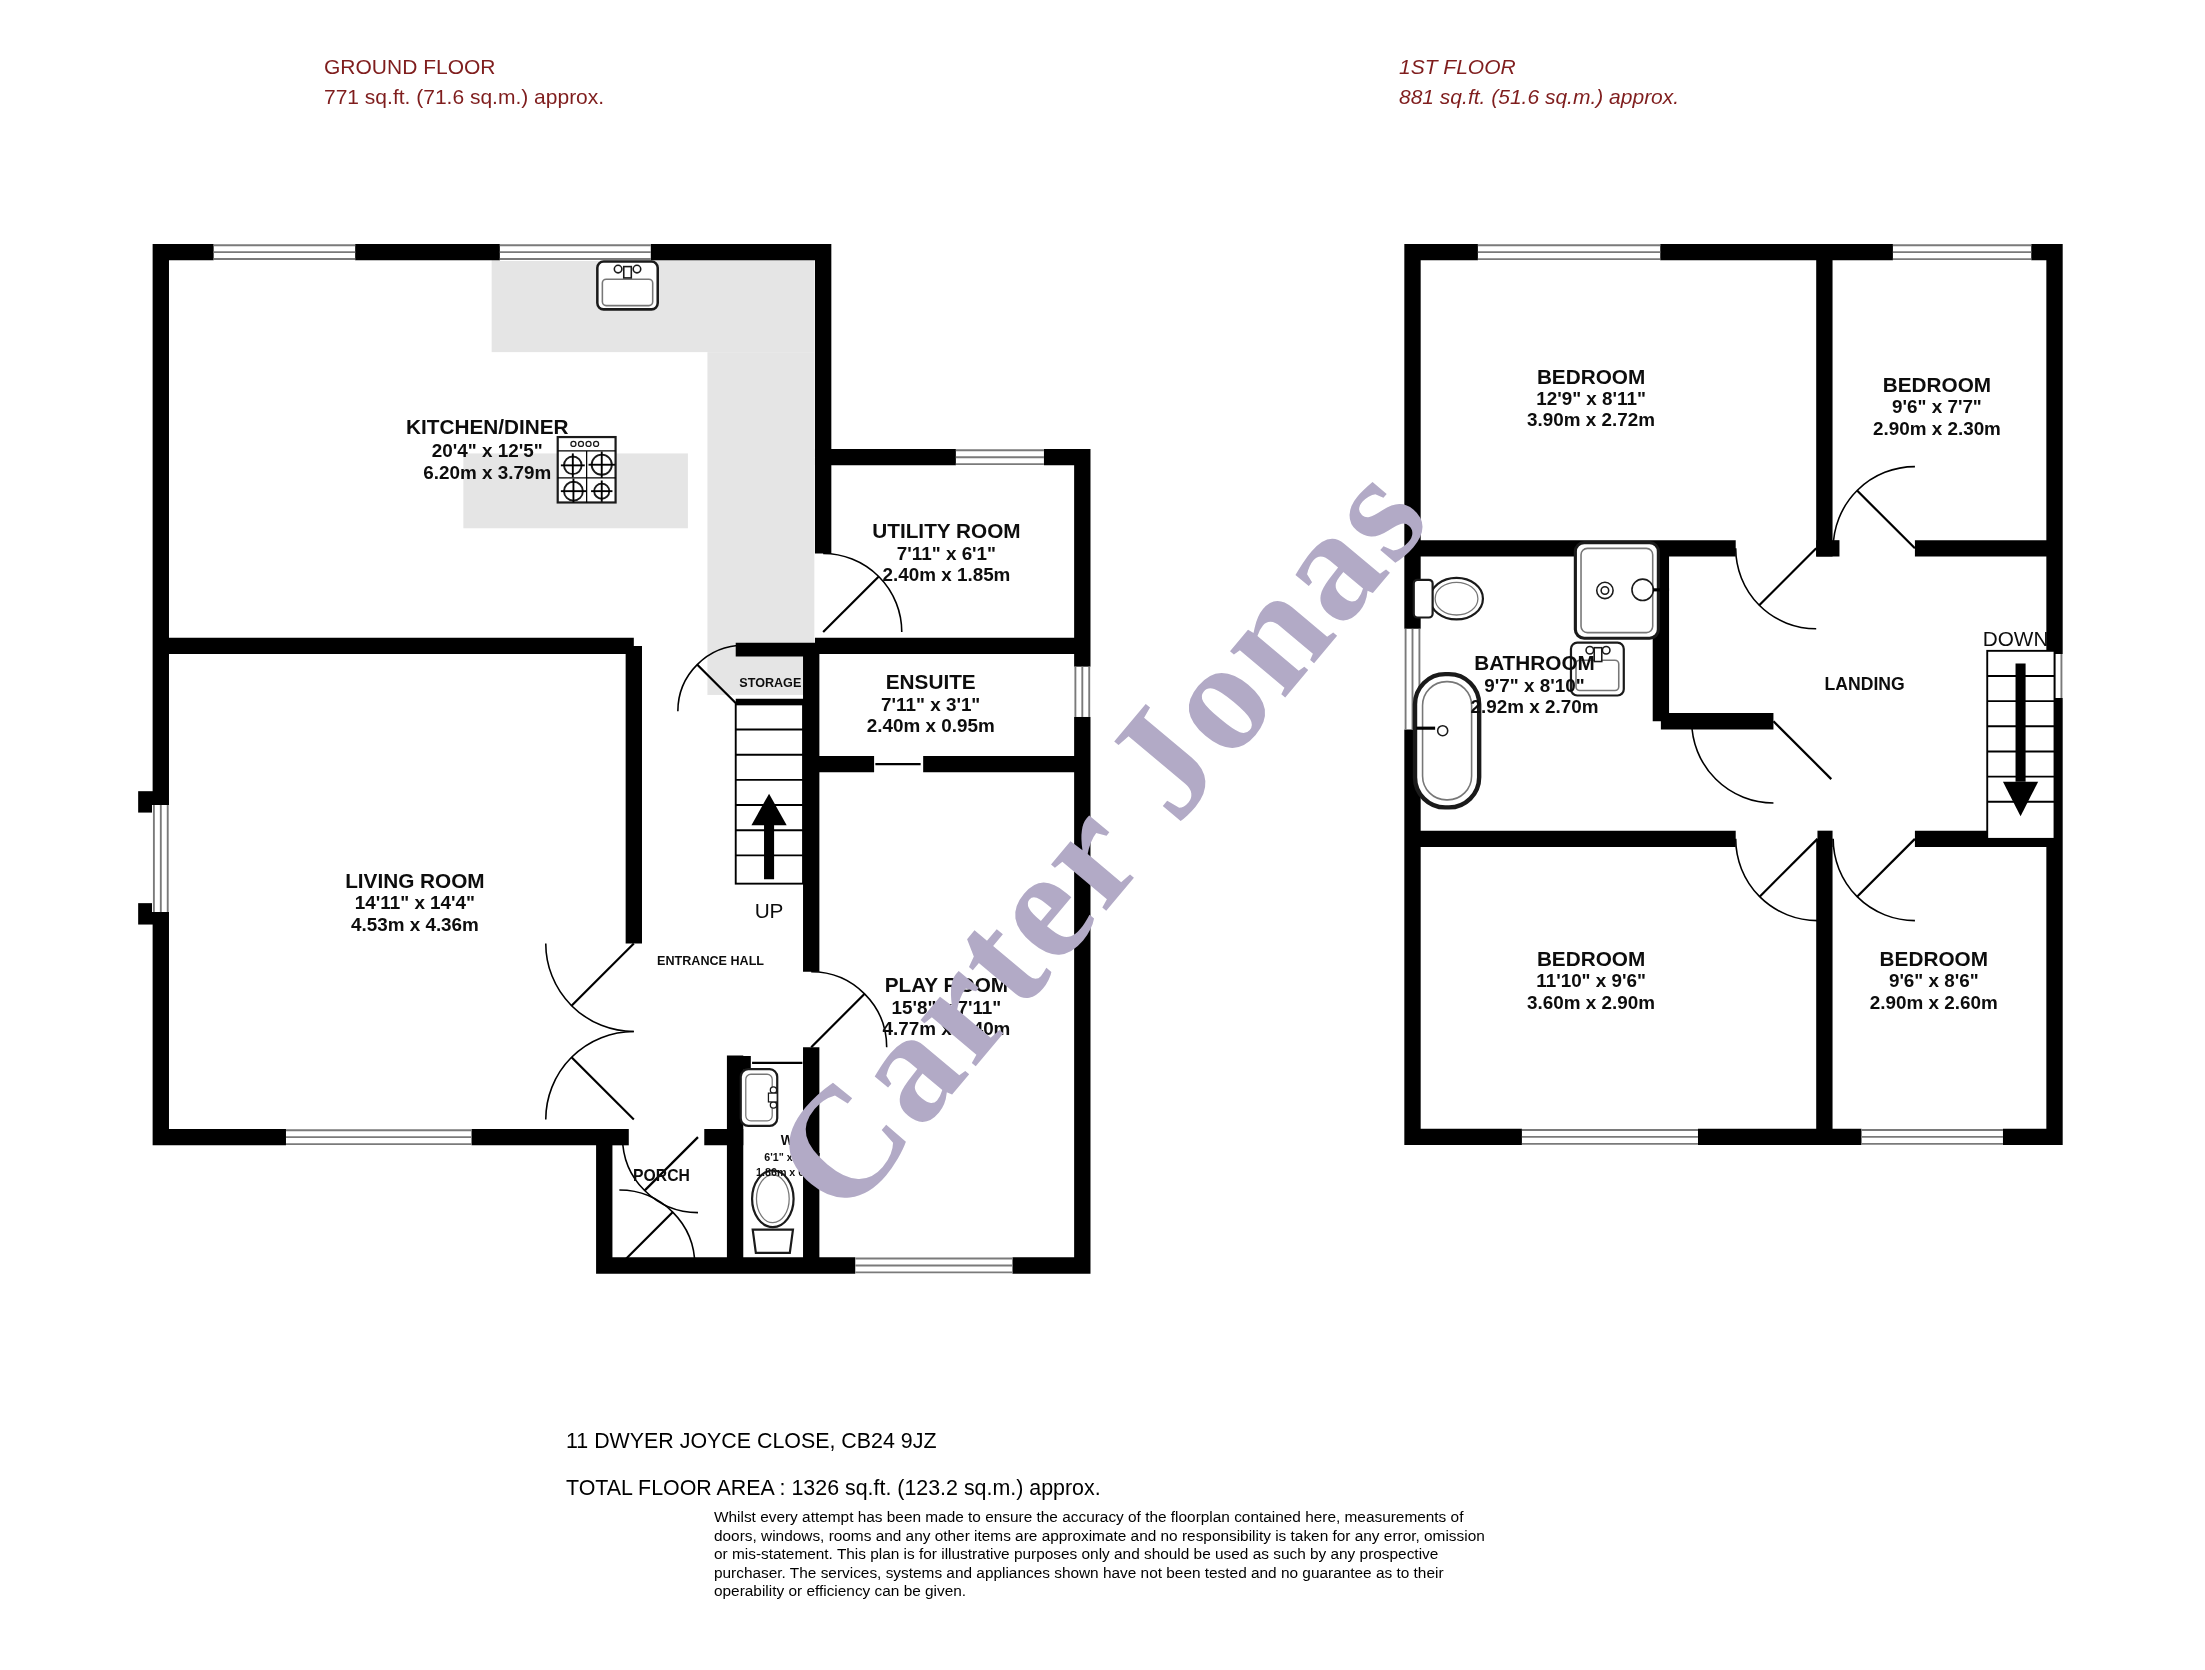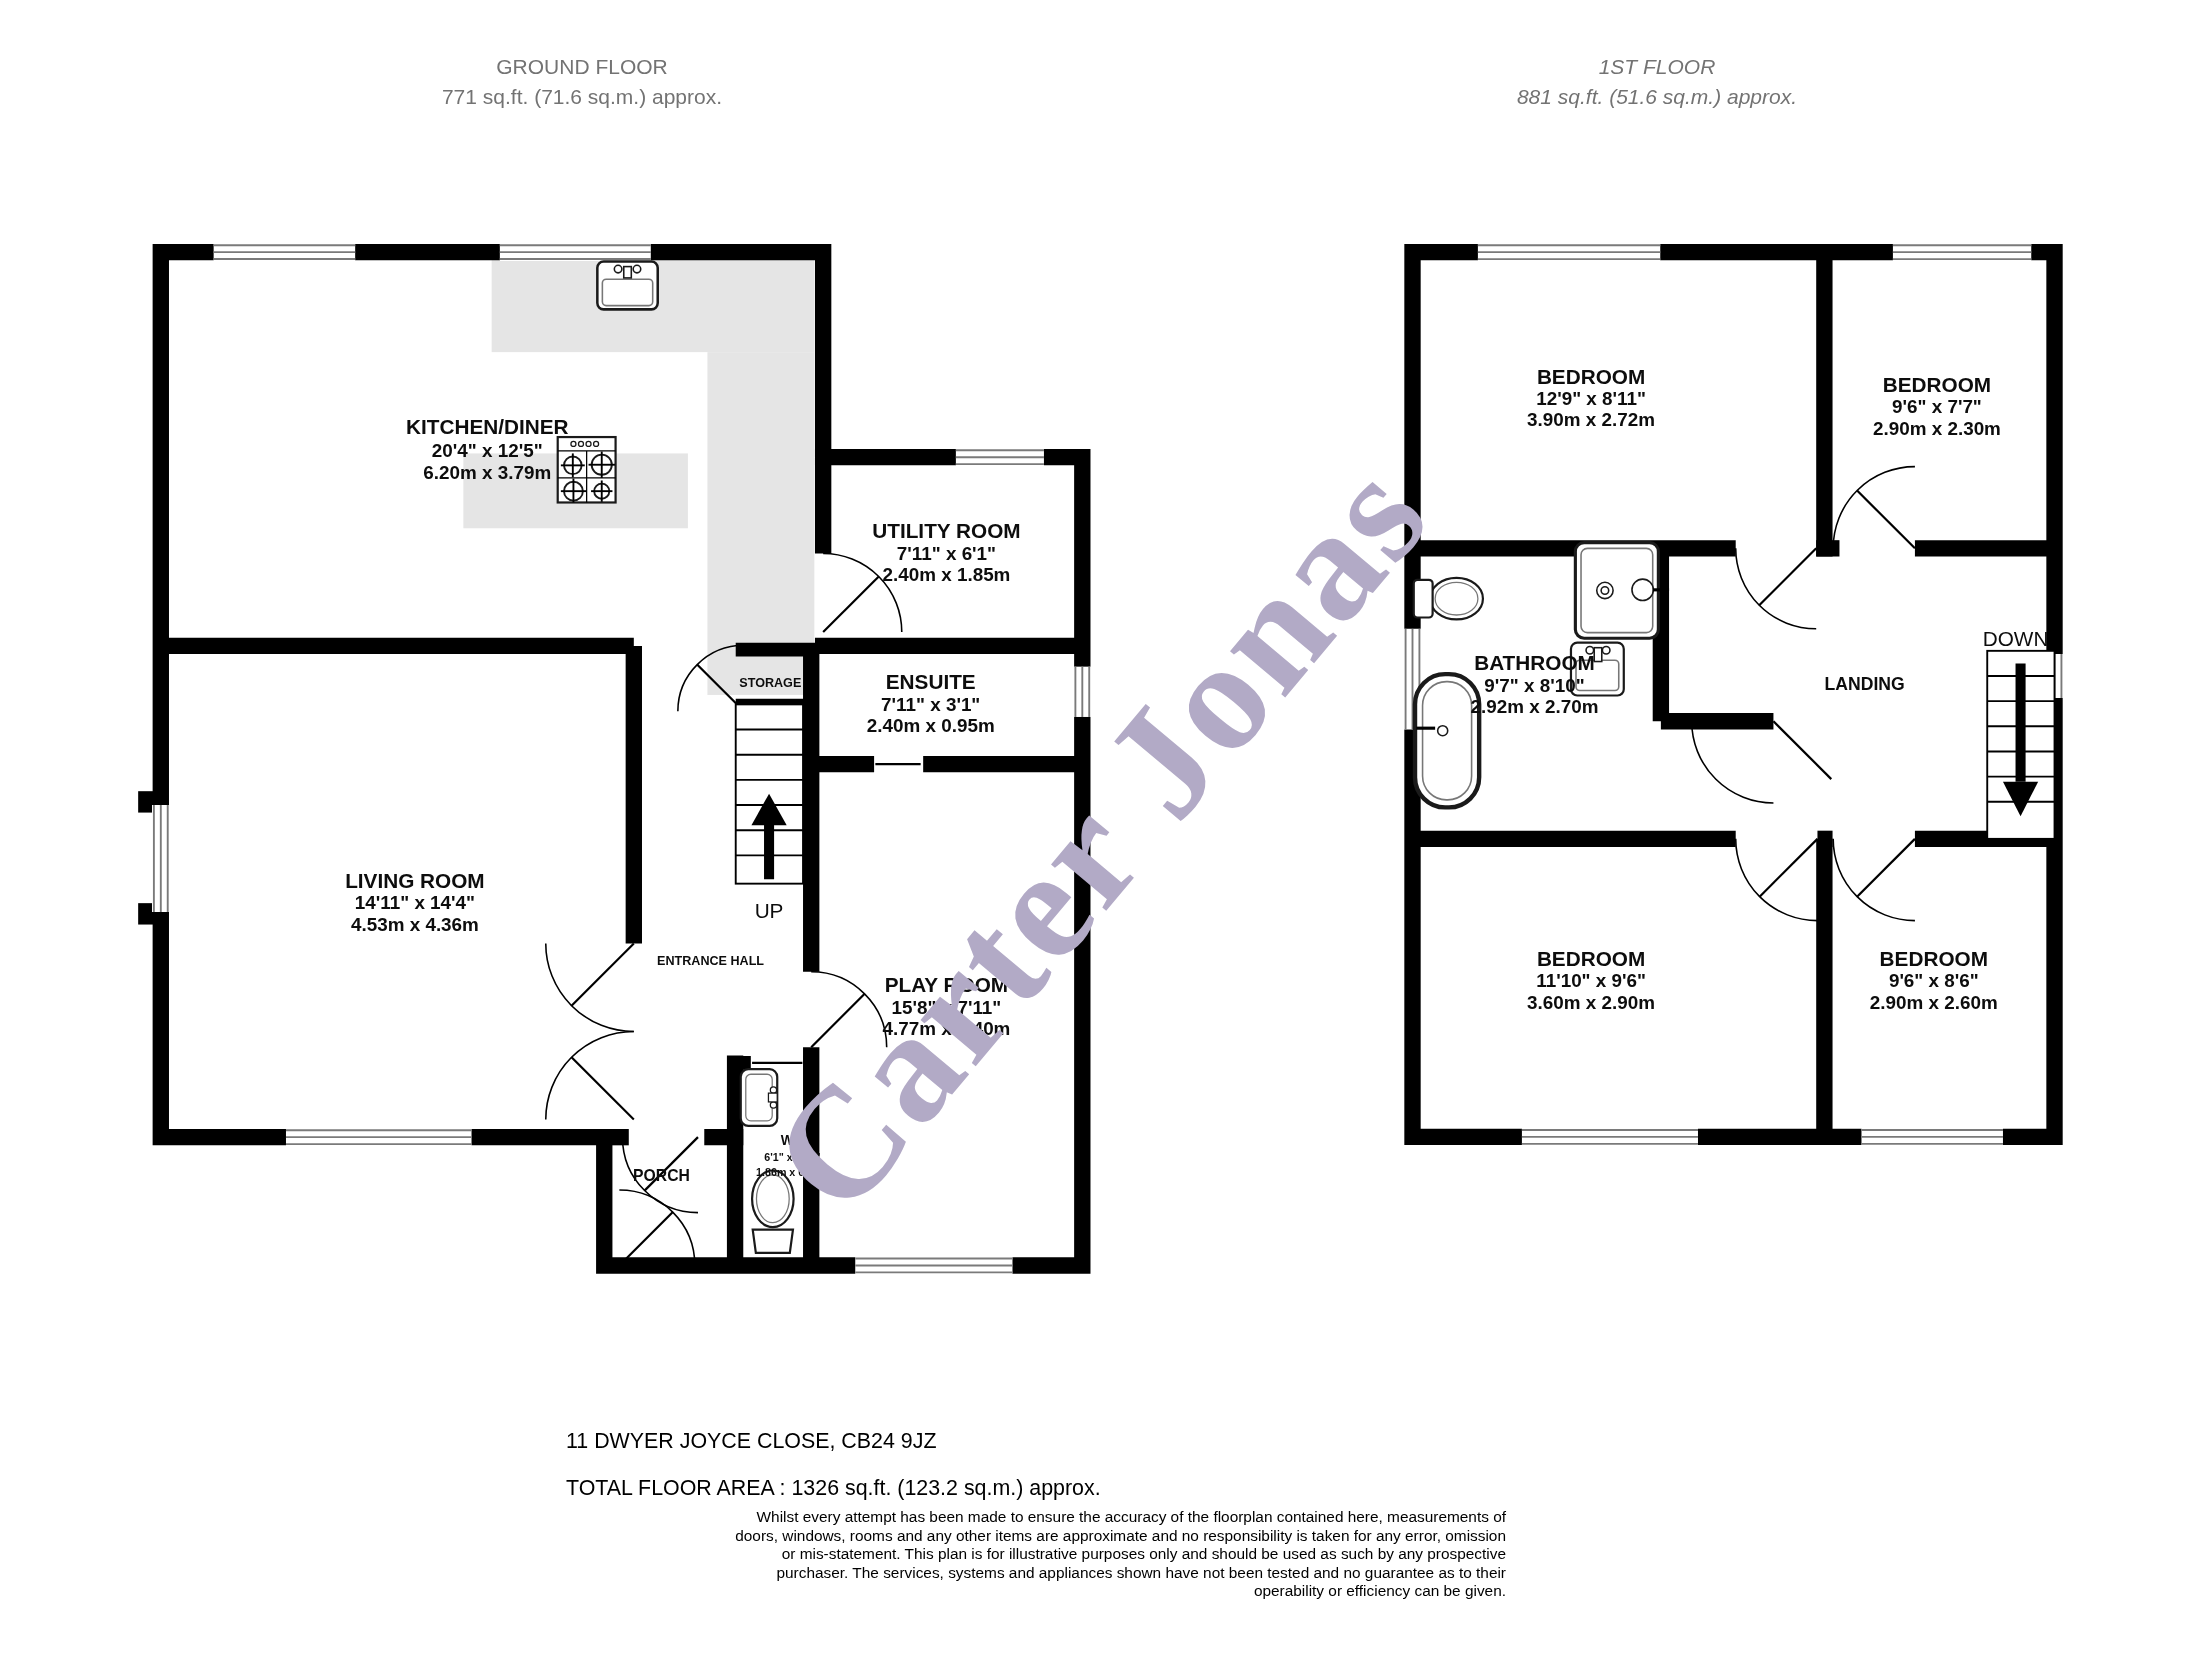--- a/index.html
+++ b/index.html
@@ -1,19 +1,19 @@
 <!DOCTYPE html>
 <html style="font-size:10px"><head>
 <meta charset="utf-8">
 <style>
   html,body{margin:0;padding:0;background:#fff;}
   .page{position:relative;width:2205px;height:1670px;background:#fff;overflow:hidden;
         font-family:"Liberation Sans",sans-serif;color:#000;}
-  .floor-title{position:absolute;width:516px;text-align:center;
-               font:21px/29.6px "Liberation Sans",sans-serif;color:#737373;}
+  .floor-title{position:absolute;width:516px;text-align:left;
+               font:21px/29.6px "Liberation Sans",sans-serif;color:#7f1d1d;}
   .plan-svg{position:absolute;}
   
   text{text-anchor:middle;fill:#0d0d0d;}
   .room-name{font:bold 33px "Liberation Sans",sans-serif;}
   .room-dim{font:bold 30px "Liberation Sans",sans-serif;}
   .small-label{font:bold 20px "Liberation Sans",sans-serif;}
   .porch-label{font:bold 25px "Liberation Sans",sans-serif;}
   .wc-name{font:bold 22px "Liberation Sans",sans-serif;}
   .wc-dim{font:bold 17px "Liberation Sans",sans-serif;}
   .stairs-label{font:33px "Liberation Sans",sans-serif;}
@@ -29,21 +29,21 @@
   
   .watermark{position:absolute;left:534px;top:736px;width:1132px;height:201px;
              display:flex;align-items:center;justify-content:center;
              transform:rotate(-50deg);transform-origin:50% 50%;
              font:bold 157px "Liberation Serif",serif;letter-spacing:3.8px;
              color:#b2aac6;white-space:nowrap;z-index:6;pointer-events:none;}
   .footer-address{position:absolute;left:566px;top:1429px;width:1100px;text-align:left;
                   font:21.4px "Liberation Sans",sans-serif;}
   .footer-total{position:absolute;left:566px;top:1476px;width:1100px;text-align:left;
                 font:21.4px "Liberation Sans",sans-serif;}
-  .footer-small{position:absolute;left:566px;top:1508px;width:1100px;text-align:right;
+  .footer-small{position:absolute;left:554px;top:1508px;width:1100px;text-align:left;
                 font:15.4px/18.6px "Liberation Sans",sans-serif;}
   .footer-small .disclaimer{width:780px;margin:0 auto;}
   .footer-small .credit{margin-top:1.9px;}
 </style>
 </head>
 <body>
 
 <div class="page">
 
   <div class="floor-title" style="left:324px;top:52px;">

